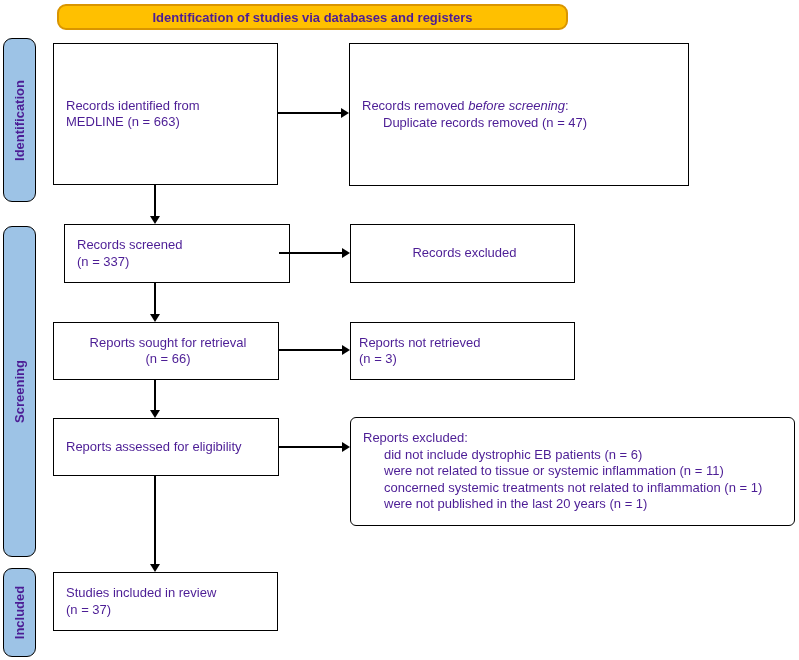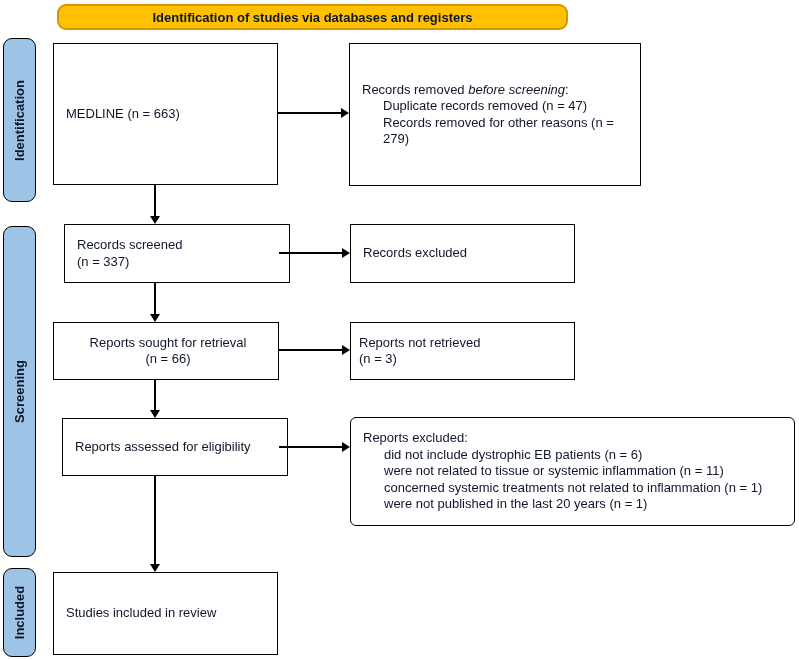--- a/index.html
+++ b/index.html
@@ -2,21 +2,21 @@
 <html style="--banner-fill: #FFC000; --banner-border: #D99500; --stage-fill: #9DC3E6;"><head>
 <meta charset="utf-8">
 <style>
   html, body { margin: 0; padding: 0; background: #ffffff; }
   .canvas {
     position: relative;
     width: 799px;
     height: 660px;
     background: #ffffff;
     font-family: "Liberation Sans", sans-serif;
-    color: #0f172a;
+    color: #4c1d95;
     overflow: hidden;
   }
   .banner {
     position: absolute;
     left: 57px; top: 4px; width: 511px; height: 26px;
     background: var(--banner-fill, #FFC000);
     border: 2px solid var(--banner-border, #D99500);
     border-radius: 9px;
     box-sizing: border-box;
     display: flex; align-items: center; justify-content: center;
@@ -76,50 +76,51 @@
     <span>Identification</span>
   </div>
   <div class="stage" style="top:226px; height:331px;">
     <span>Screening</span>
   </div>
   <div class="stage" style="top:568px; height:89px;">
     <span>Included</span>
   </div>
 
   <div class="box" style="left:53px; top:43px; width:225px; height:142px;">
+    <div>Records identified from</div>
     <div>MEDLINE (n = 663)</div>
   </div>
 
   <div class="box" style="left:53px; top:224px; width:226px; height:59px;margin-left:11px;">
     <div>Records screened</div>
     <div>(n = 337)</div>
   </div>
 
   <div class="box" style="left:53px; top:322px; width:226px; height:58px;text-align:center;">
     <div>Reports sought for retrieval</div>
     <div>(n = 66)</div>
   </div>
 
-  <div class="box" style="left:62px; top:418px; width:226px; height:58px;">
+  <div class="box" style="left:53px; top:418px; width:226px; height:58px;">
     <div>Reports assessed for eligibility</div>
   </div>
 
-  <div class="box" style="left:53px; top:572px; width:225px; height:83px;">
+  <div class="box" style="left:53px; top:572px; width:225px; height:59px;">
     <div>Studies included in review</div>
+    <div>(n = 37)</div>
   </div>
 
-  <div class="box" style="left:349px; top:43px; width:292px; height:143px;">
+  <div class="box" style="left:349px; top:43px; width:340px; height:143px;">
     <div>
       <span>Records removed </span><span class="it">before screening</span><span>:</span>
     </div>
     <div class="indent">Duplicate records removed (n = 47)</div>
-    <div class="indent">Records removed for other reasons (n = 279)</div>
   </div>
 
-  <div class="box" style="left:350px; top:224px; width:225px; height:59px;">
+  <div class="box" style="left:350px; top:224px; width:225px; height:59px;align-items:center;">
     <div>Records excluded</div>
   </div>
 
   <div class="box" style="left:350px; top:322px; width:225px; height:58px;padding-left:8px;">
     <div>Reports not retrieved</div>
     <div>(n = 3)</div>
   </div>
 
   <div class="box" style="left:350px; top:417px; width:445px; height:109px;border-radius:6px;">
     <div>Reports excluded:</div>

